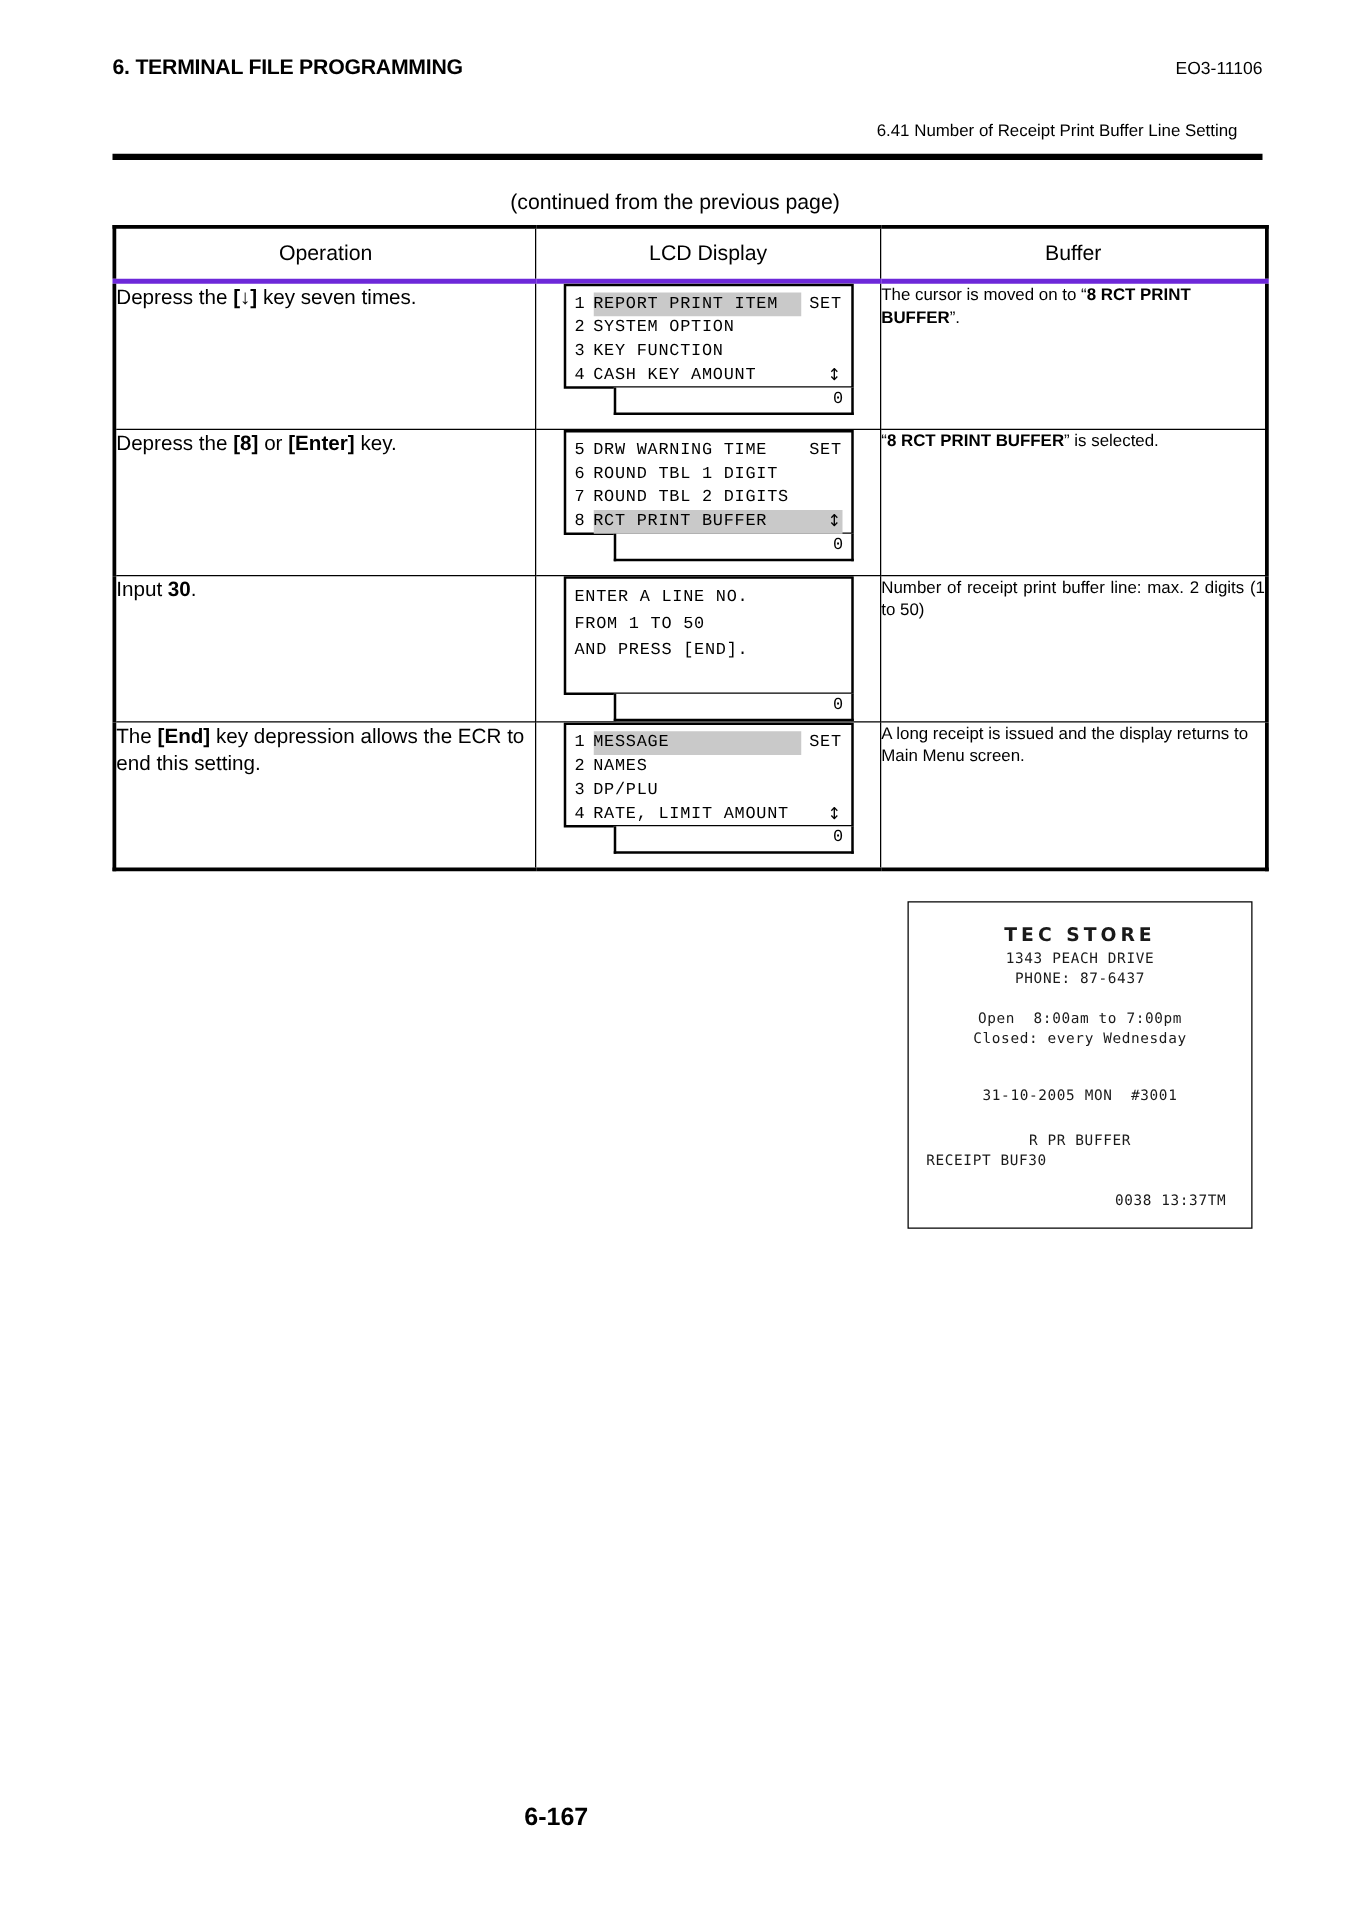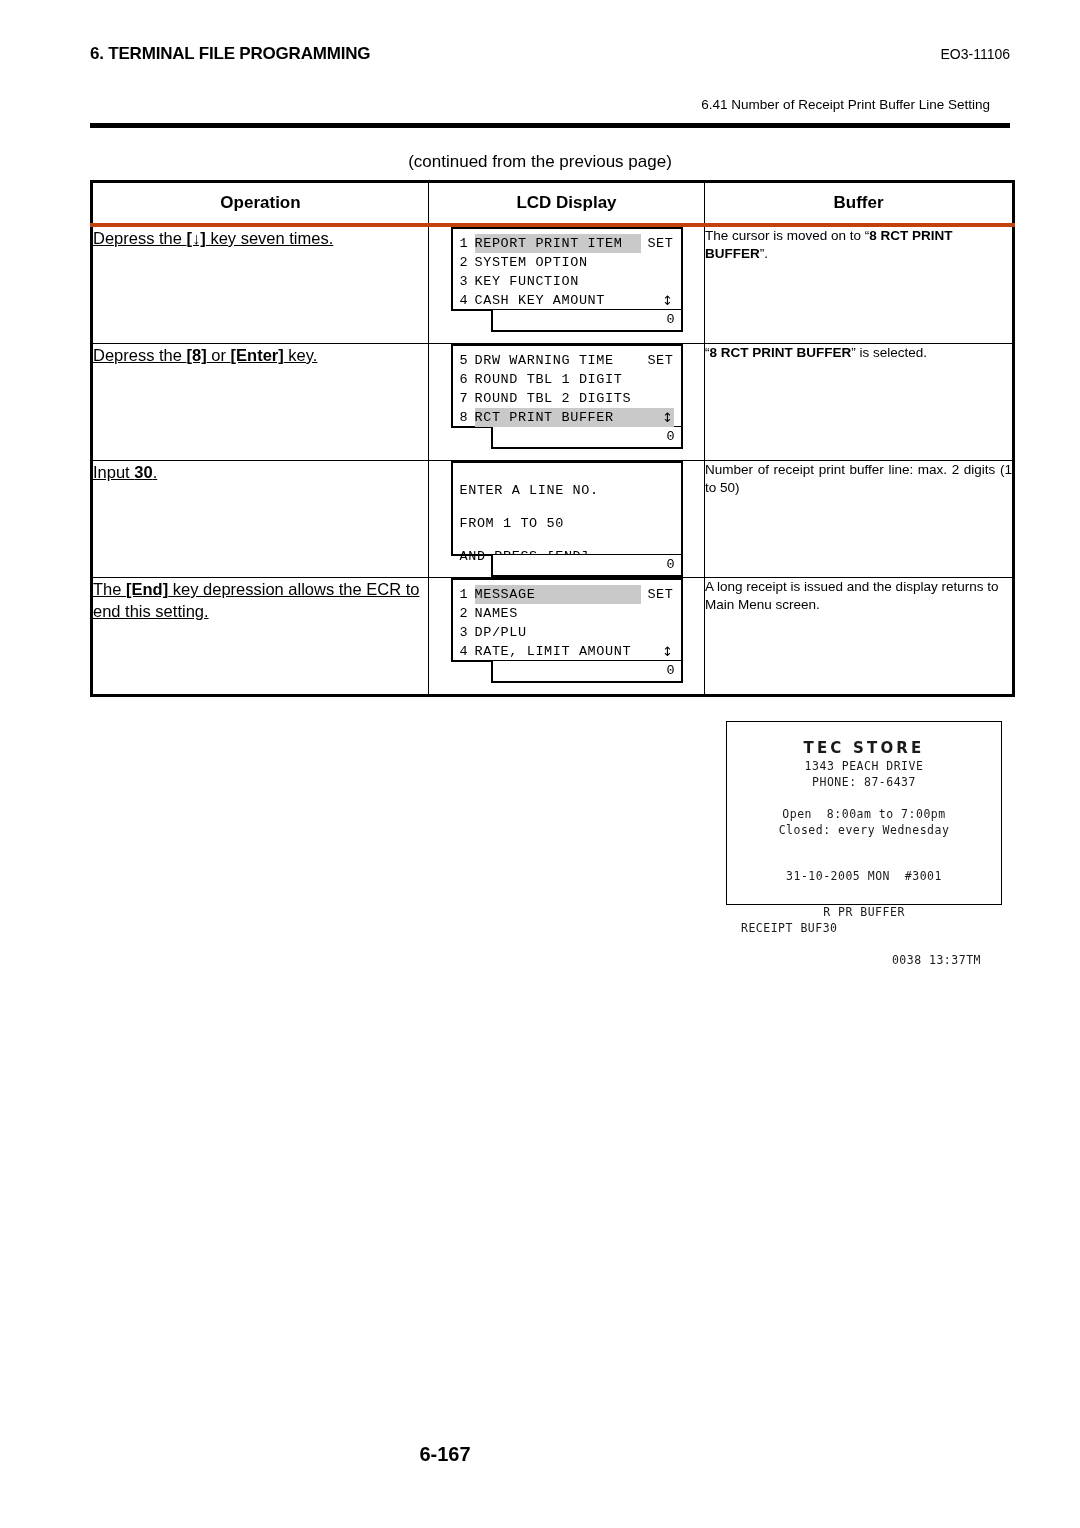--- a/index.html
+++ b/index.html
@@ -82,37 +82,36 @@
   #proc-table th, #proc-table td {
     border: 1px solid #000000;
     vertical-align: top;
     padding: 0;
   }
   #proc-table thead th {
     height: 40px;
     text-align: center;
     vertical-align: middle;
     font-size: 17px;
-    font-weight: bold;
-    border-bottom: 4px solid #c2410c;
+    font-weight: normal;
+    border-bottom: 4px solid #6d28d9;
   }
   #proc-table thead th:first-child,
   #proc-table tbody td:first-child { border-left: 3px solid #000000; }
   #proc-table thead th:last-child,
   #proc-table tbody td:last-child  { border-right: 3px solid #000000; }
   #proc-table thead th { border-top: 3px solid #000000; }
   #proc-table tbody tr:last-child td { border-bottom: 3px solid #000000; }
 
   #proc-table tbody td { height: 116px; }
 
   .op-cell {
     padding: 14px 10px 8px 16px;
     font-size: 16.5px;
     line-height: 1.35;
-    text-decoration: underline;
   }
   .op-cell b { font-weight: bold; }
 
   .rem-cell {
     padding: 12px 14px 8px 12px;
     font-size: 13.5px;
     line-height: 1.35;
   }
   .rem-cell.justify { text-align: justify; }
   .rem-cell b { font-weight: bold; }
@@ -174,21 +173,20 @@
     font-size: 13px;
     line-height: 17px;
     font-family: "DejaVu Sans", sans-serif;
   }
   .lcd-plain {
     font-family: "Liberation Mono", monospace;
     font-size: 13.5px;
     line-height: 21px;
     letter-spacing: 0.6px;
     white-space: pre;
-    margin-top: 12px;
   }
   .lcd-value {
     margin-left: 40px;
     margin-top: -1px;
     border: 2.5px solid #000000;
     border-top: none;
     background: #ffffff;
     height: 20px;
     box-sizing: content-box;
     position: relative;
@@ -201,21 +199,21 @@
     font-size: 13.5px;
     line-height: 18px;
   }
 
   
   #receipt {
     position: absolute;
     left: 726px;
     top: 721px;
     width: 276px;
-    height: 184px;
+    height: 262px;
     border: 1.5px solid #000000;
     background: #ffffff;
     box-sizing: border-box;
     font-family: "DejaVu Sans Mono", monospace;
     font-size: 11.5px;
     color: #1a1a1a;
     padding: 18px 14px 0 14px;
   }
   .rc-line {
     white-space: pre;

